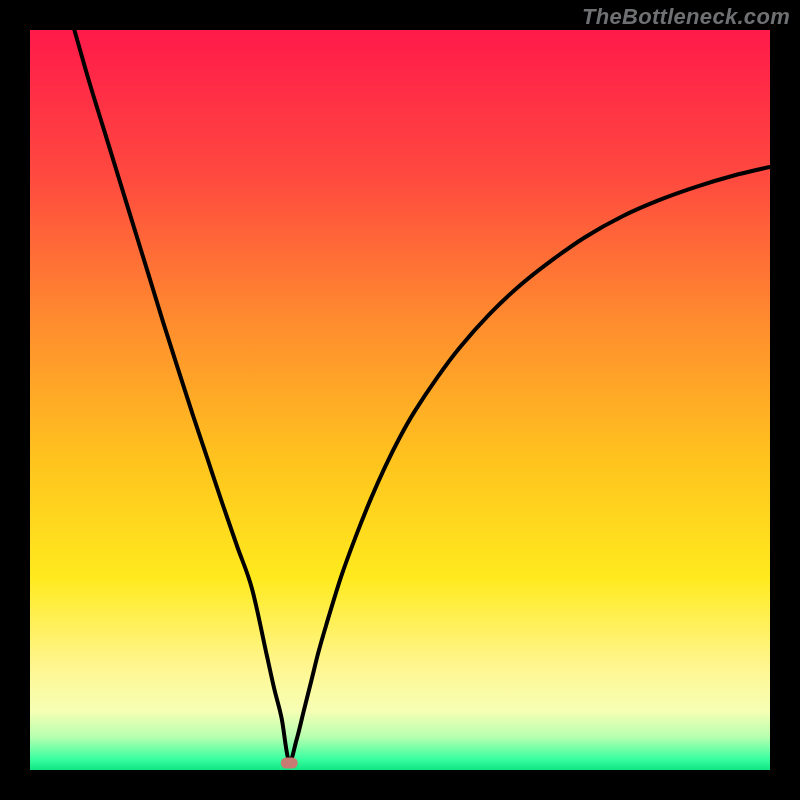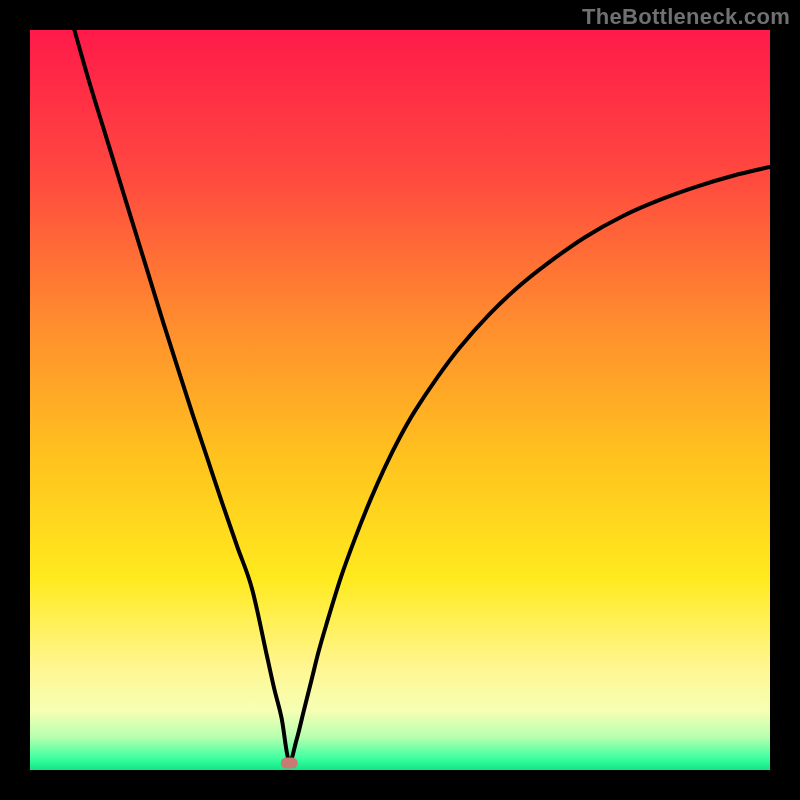--- a/index.html
+++ b/index.html
@@ -17,20 +17,21 @@
     background: #000;
   }
   .watermark {
     position: absolute;
     top: 4px;
     right: 10px;
     font-size: 22px;
     color: #6f7072;
     font-weight: 600;
     letter-spacing: 0.3px;
+    font-style: italic;
   }
   .plot {
     position: absolute;
     left: 30px;
     top: 30px;
     width: 740px;
     height: 740px;
     overflow: hidden;
   }
   .gradient {

